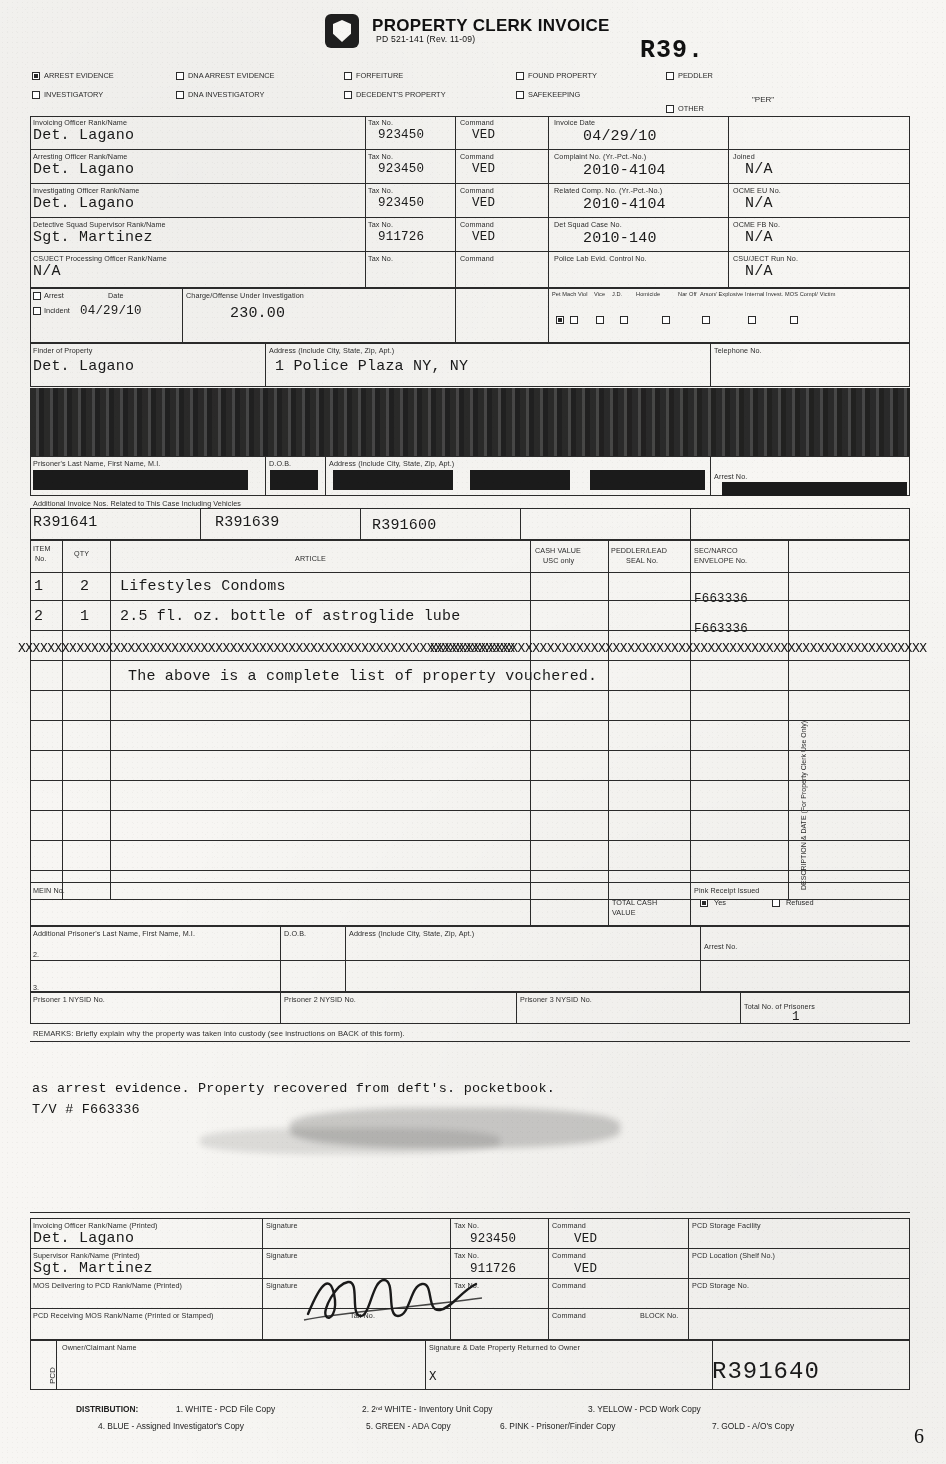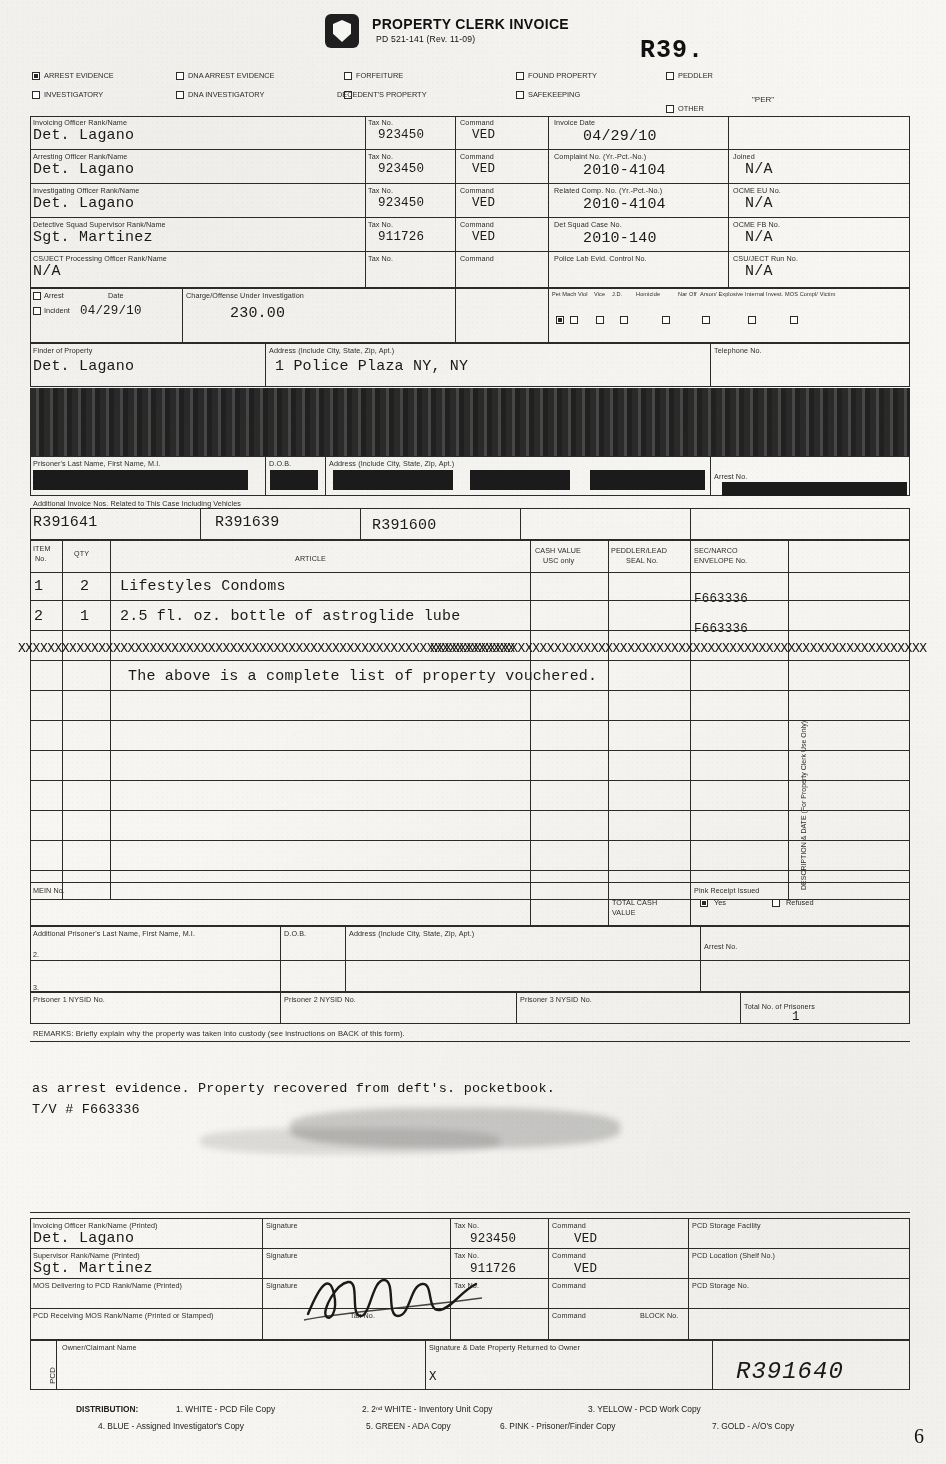--- a/index.html
+++ b/index.html
@@ -33,21 +33,21 @@
   .hand{position:absolute;font-family:"Liberation Mono","DejaVu Sans Mono",monospace;
         font-size:12.5px;color:#1a1a1a;white-space:nowrap;letter-spacing:.2px;}
   .hand.lg{font-size:15px;}
   .cb{position:absolute;width:8px;height:8px;border:1px solid #2b2b2b;box-sizing:border-box;background:#fff;}
   .cb.on{background:#2b2b2b;box-shadow:inset 0 0 0 1px #fff;}
   .cbl{position:absolute;font-size:7.4px;color:#2b2b2b;white-space:nowrap;}
   .vline{position:absolute;width:1px;background:#2b2b2b;}
   .hline{position:absolute;height:1px;background:#2b2b2b;}
 
   
-  #title{position:absolute;left:372px;top:16px;font-size:14px;font-weight:bold;letter-spacing:.3px;}
+  #title{position:absolute;left:372px;top:16px;font-size:17px;font-weight:bold;letter-spacing:.3px;}
   #subtitle{position:absolute;left:376px;top:34px;font-size:8.6px;letter-spacing:.2px;}
   #badge{position:absolute;left:325px;top:14px;width:34px;height:34px;border-radius:6px;
          background:#1f1f1f;}
   #badge:after{content:"";position:absolute;left:8px;top:6px;width:18px;height:22px;
          background:#f7f6f3;clip-path:polygon(50% 0,100% 18%,100% 62%,50% 100%,0 62%,0 18%);}
   #voucher-top{position:absolute;left:640px;top:36px;font-family:"Liberation Mono",monospace;
       font-size:25px;font-weight:bold;letter-spacing:1px;}
 
   
   .redact{position:absolute;background:#1b1b1b;}
@@ -91,21 +91,21 @@
   <div class="cb" style="left:516px;top:72px;"></div>
   <div class="cbl" style="left:528px;top:71px;">FOUND PROPERTY</div>
   <div class="cb" style="left:666px;top:72px;"></div>
   <div class="cbl" style="left:678px;top:71px;">PEDDLER</div>
 
   <div class="cb" style="left:32px;top:91px;"></div>
   <div class="cbl" style="left:44px;top:90px;">INVESTIGATORY</div>
   <div class="cb" style="left:176px;top:91px;"></div>
   <div class="cbl" style="left:188px;top:90px;">DNA INVESTIGATORY</div>
   <div class="cb" style="left:344px;top:91px;"></div>
-  <div class="cbl" style="left:337px;top:90px;text-align:center;">DECEDENT'S PROPERTY</div>
+  <div class="cbl" style="left:356px;top:90px;text-align:center;">DECEDENT'S PROPERTY</div>
   <div class="cb" style="left:516px;top:91px;"></div>
   <div class="cbl" style="left:528px;top:90px;">SAFEKEEPING</div>
   <div class="cb" style="left:666px;top:105px;"></div>
   <div class="cbl" style="left:678px;top:104px;">OTHER</div>
   <div class="cbl" style="left:752px;top:95px;font-size:8px;">"PER"</div>
 
   <div class="box" style="left:30px;top:116px;width:880px;height:172px;"></div>
 
   <div class="hline" style="left:30px;top:149px;width:880px;"></div>
   <div class="hline" style="left:30px;top:183px;width:880px;"></div>
@@ -376,21 +376,21 @@
   </svg>
 
   <div class="box" style="left:30px;top:1340px;width:880px;height:50px;"></div>
   <div class="vline" style="left:56px;top:1340px;height:50px;"></div>
   <div class="vline" style="left:425px;top:1340px;height:50px;"></div>
   <div class="vline" style="left:712px;top:1340px;height:50px;"></div>
   <div class="vert" style="left:48px;top:1384px;font-size:8px;">PCD</div>
   <div class="lbl" style="left:62px;top:1343px;">Owner/Claimant Name</div>
   <div class="lbl" style="left:429px;top:1343px;">Signature &amp; Date Property Returned to Owner</div>
   <div class="hand" style="left:429px;top:1370px;">X</div>
-  <div class="hand" style="left:736px;top:1358px;font-size:24px;letter-spacing:1px;font-style:italic;">R391640</div>
+  <div class="hand" style="left:712px;top:1358px;font-size:24px;letter-spacing:1px;">R391640</div>
 
   <div class="dist" style="left:76px;top:1404px;font-weight:bold;">DISTRIBUTION:</div>
   <div class="dist" style="left:176px;top:1404px;">1. WHITE - PCD File Copy</div>
   <div class="dist" style="left:362px;top:1404px;">2. 2ⁿᵈ WHITE - Inventory Unit Copy</div>
   <div class="dist" style="left:588px;top:1404px;">3. YELLOW - PCD Work Copy</div>
   <div class="dist" style="left:98px;top:1421px;">4. BLUE - Assigned Investigator's Copy</div>
   <div class="dist" style="left:366px;top:1421px;">5. GREEN - ADA Copy</div>
   <div class="dist" style="left:500px;top:1421px;">6. PINK - Prisoner/Finder Copy</div>
   <div class="dist" style="left:712px;top:1421px;">7. GOLD - A/O's Copy</div>
 

